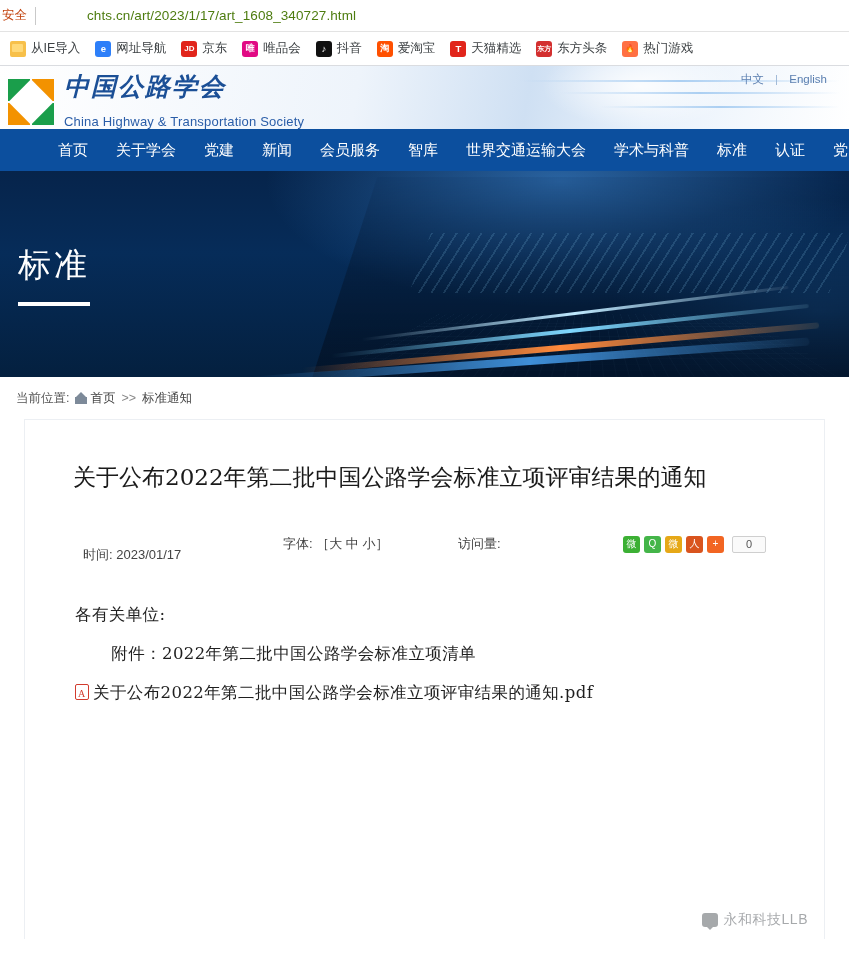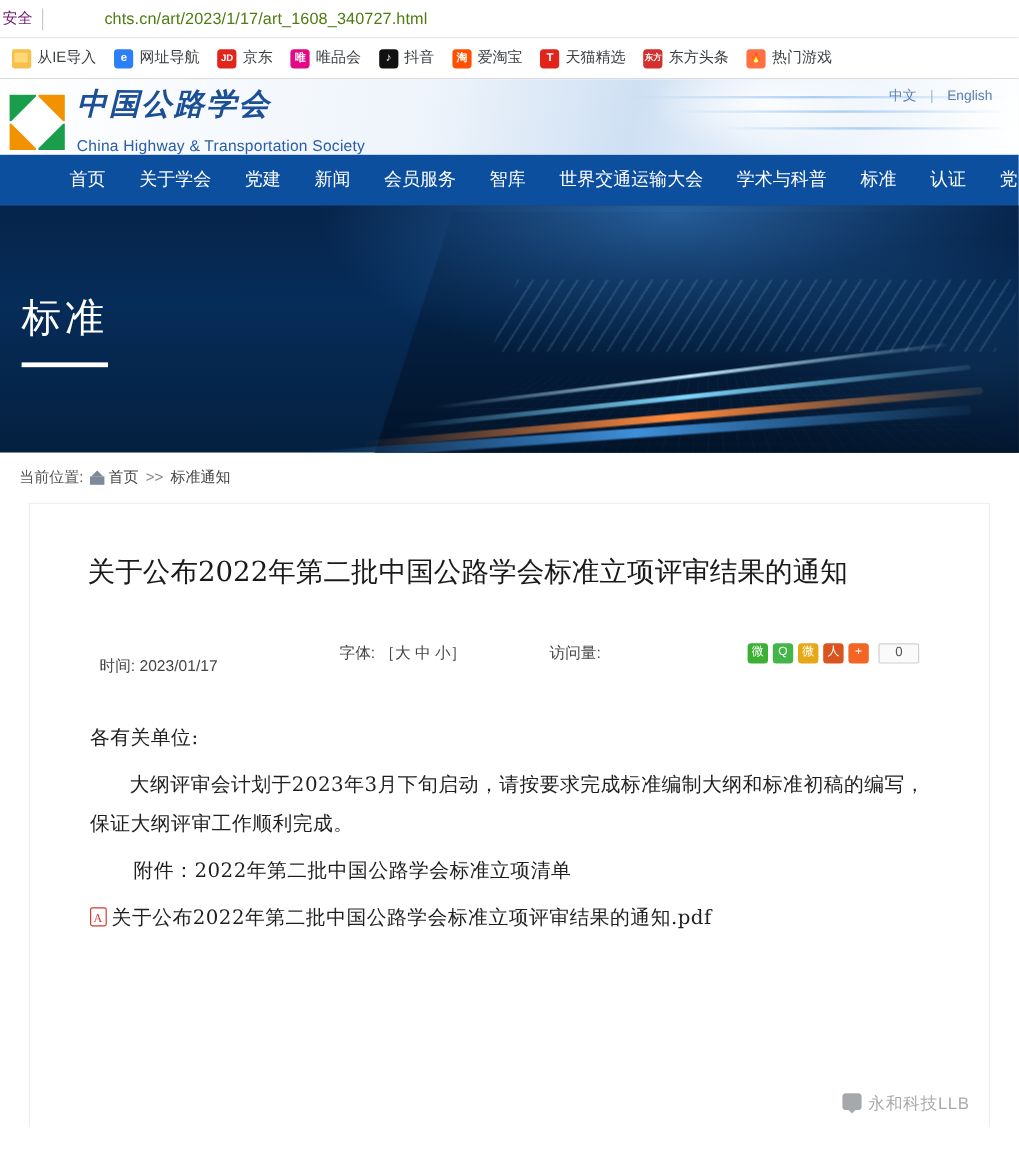--- a/index.html
+++ b/index.html
@@ -15,21 +15,21 @@
   .urlbar {
     height: 32px;
     display: flex;
     align-items: center;
     background: #ffffff;
     border-bottom: 1px solid #e3e3e3;
     font-size: 13.5px;
     color: #202124;
   }
   .urlbar .secure {
-    color: #701a75;
+    color: #c2410c;
     font-size: 12.5px;
     padding-left: 2px;
     white-space: nowrap;
   }
   .urlbar .divider {
     width: 1px; height: 18px;
     background: #c9c9c9;
     margin: 0 10px 0 8px;
   }
   .urlbar .url { color: #4d7c0f; letter-spacing: .1px; margin-left: 41px; }
@@ -370,21 +370,21 @@
     font-family: "DejaVu Serif", serif;
     font-size: 16.5px;
     line-height: 2.0;
   }
 
   
   .watermark {
     position: absolute;
     right: 16px; bottom: 10px;
     display: flex;
-    align-items: flex-start;
+    align-items: center;
     gap: 6px;
     opacity: .55;
   }
   .watermark .wm-ico {
     width: 16px; height: 14px;
     background: #5f6368;
     border-radius: 3px;
     position: relative;
   }
   .watermark .wm-ico::after{
@@ -533,21 +533,20 @@
       <span class="s qzone">Q</span>
       <span class="s weibo">微</span>
       <span class="s renren">人</span>
       <span class="s more">+</span>
       <span class="count">0</span>
     </div>
   </div>
 
   <div class="body-text">
     <p>各有关单位:</p>
-    <p class="indent">大纲评审会计划于2023年3月下旬启动，请按要求完成标准编制大纲和标准初稿的编写，保证大纲评审工作顺利完成。</p>
 
     <p class="attach-label">附件：2022年第二批中国公路学会标准立项清单</p>
 
     <div class="attach-row">
       <span class="pdf-ico"></span>
       <a href="#" class="attach-link">关于公布2022年第二批中国公路学会标准立项评审结果的通知.pdf</a>
     </div>
   </div>
 
   <div class="watermark">

